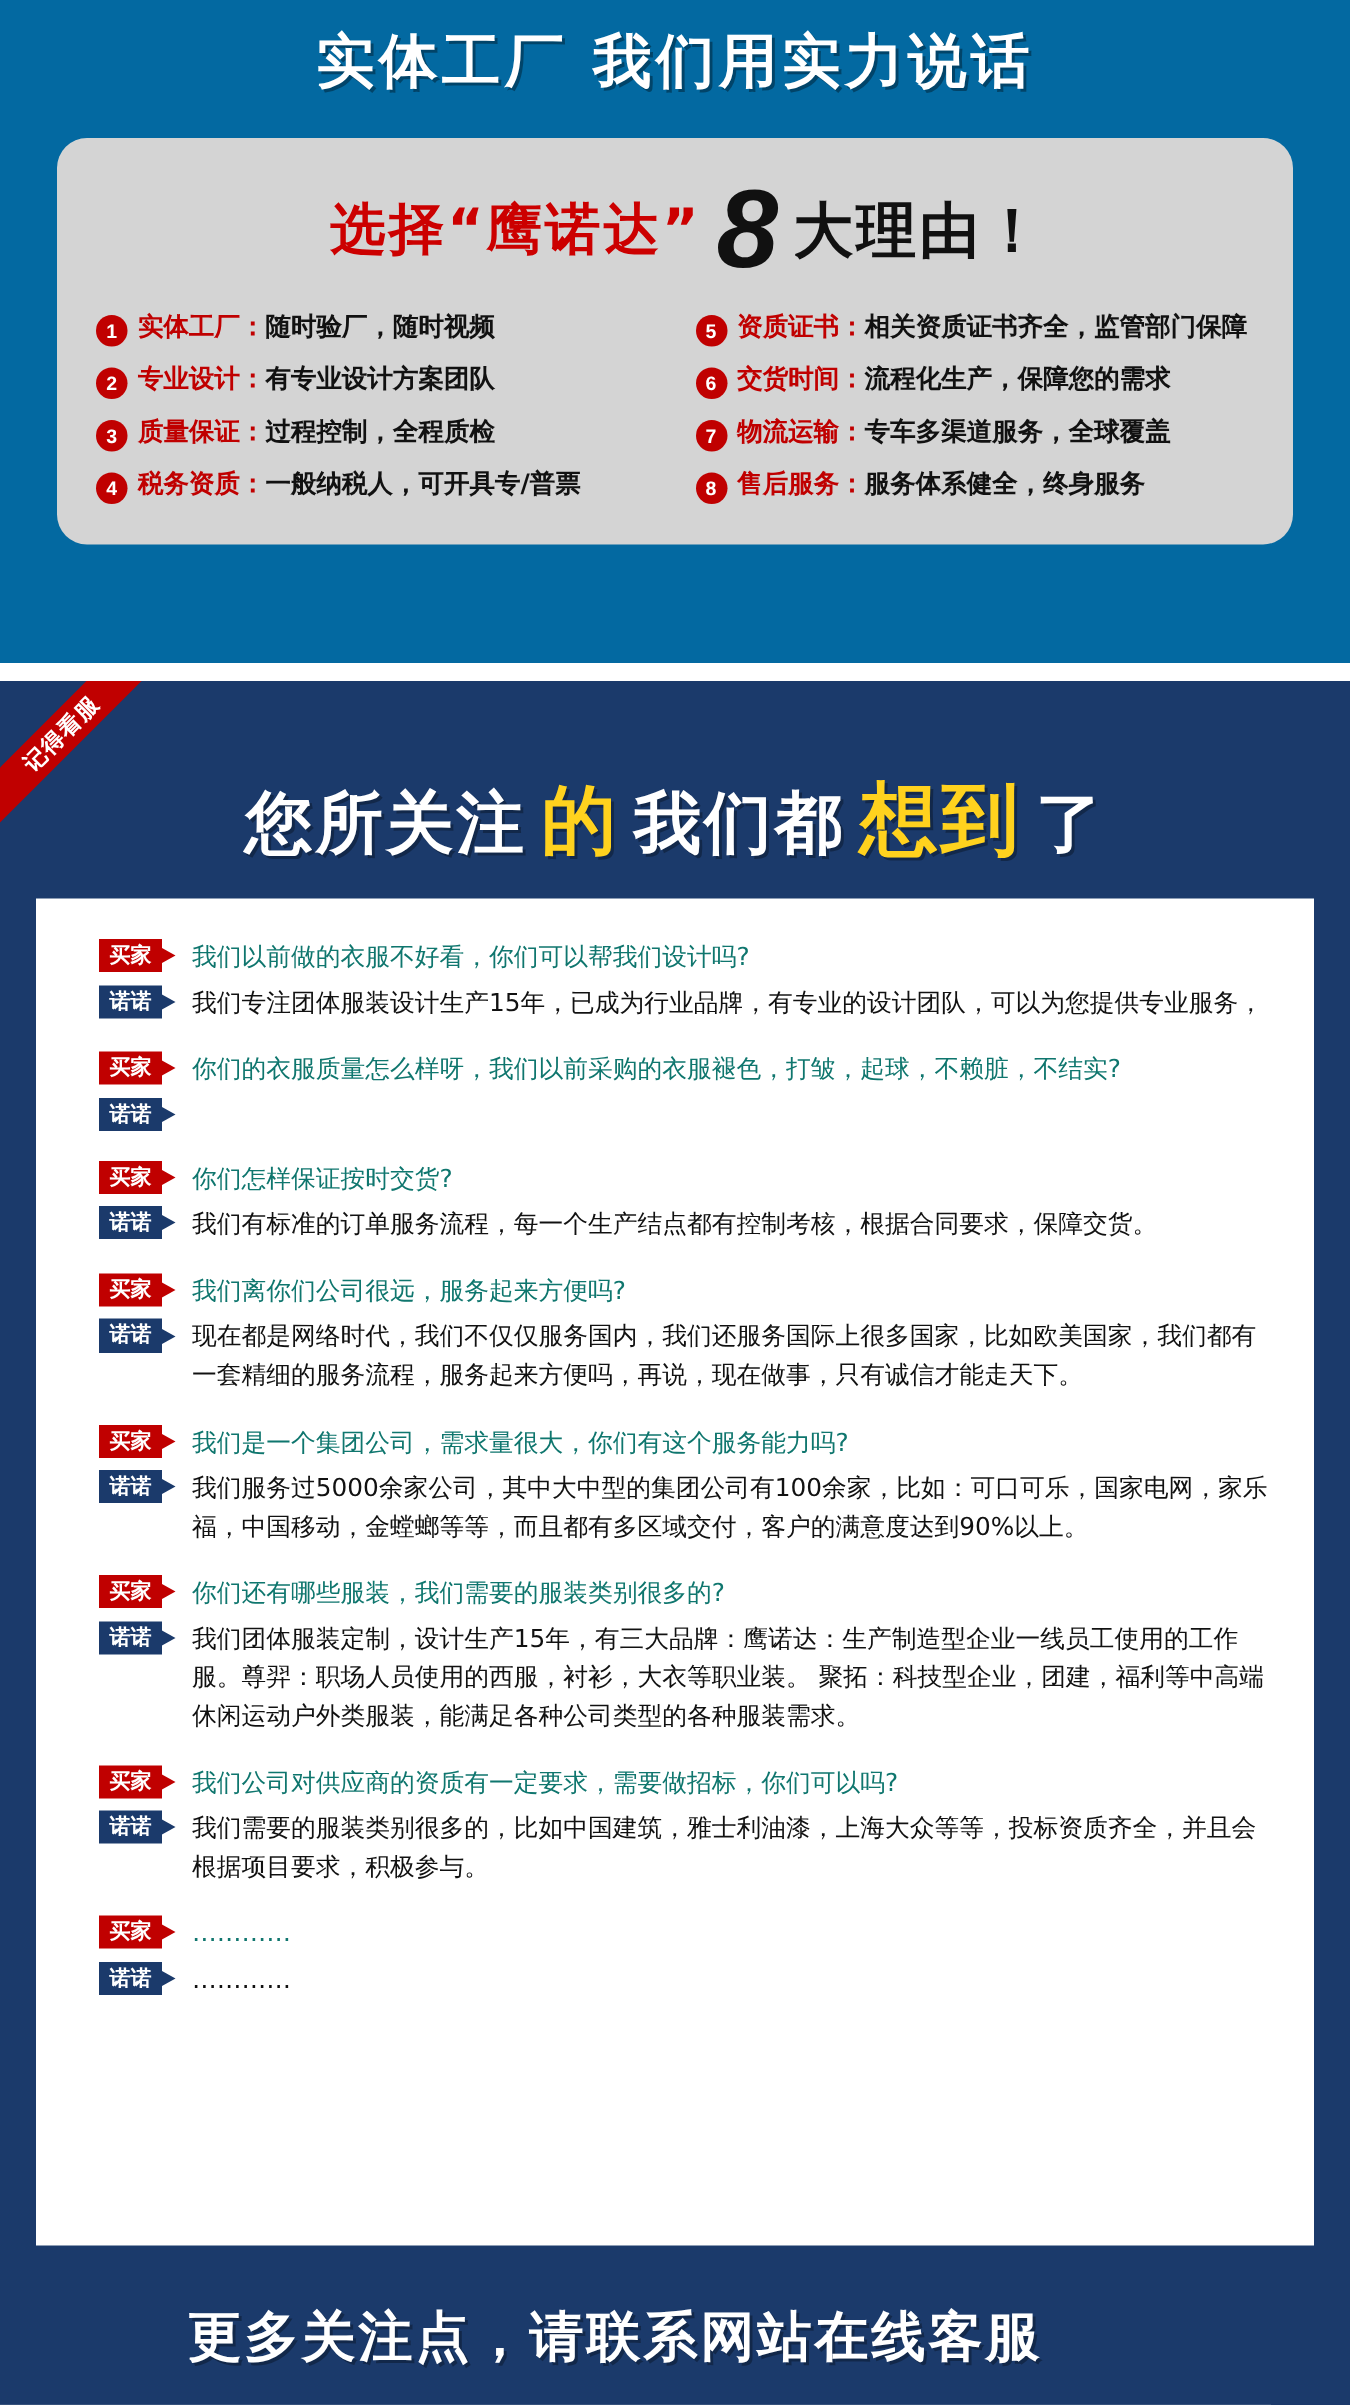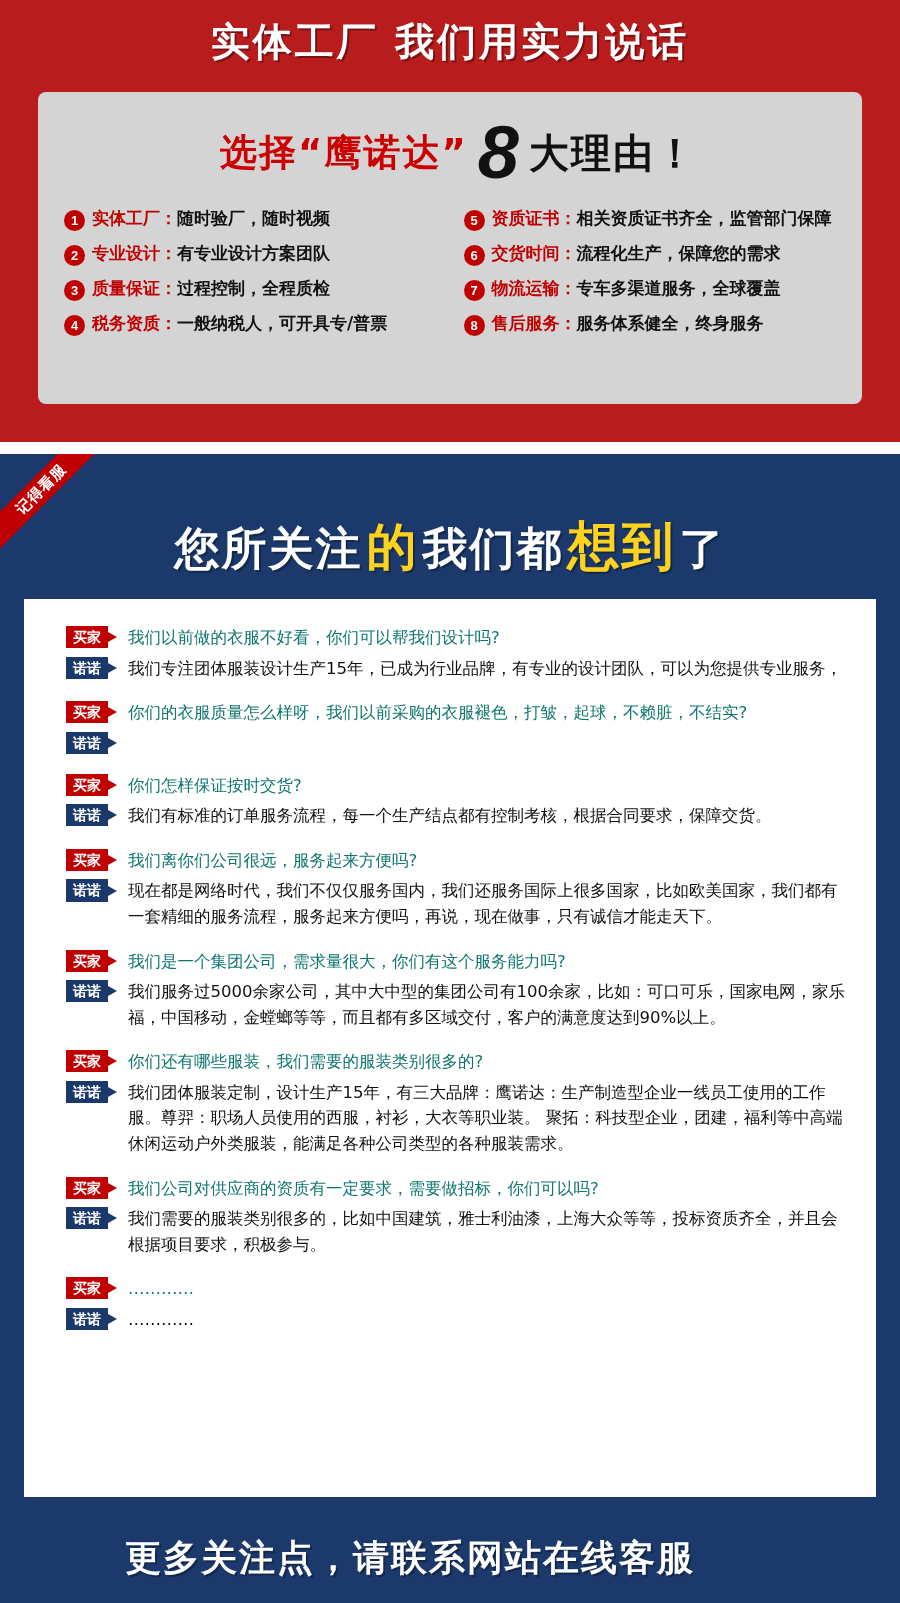--- a/index.html
+++ b/index.html
@@ -18,42 +18,42 @@
     width: 900px;
     height: 1603px;
     background: #1b3a6b;
   }
 
   
   .sec1 {
     position: relative;
     width: 900px;
     height: 442px;
-    background: #b91c1c;
+    background: #0369a1;
     box-sizing: border-box;
     padding: 18px 0 0 0;
   }
   .sec1-title {
     text-align: center;
     color: #ffffff;
     font-size: 39px;
     font-weight: bold;
     letter-spacing: 3px;
     line-height: 1.25;
     text-shadow: 2px 2px 0 rgba(0,0,0,0.35);
     font-family: "DejaVu Sans", "Liberation Sans", sans-serif;
   }
   .reasons-box {
     position: absolute;
     left: 38px;
     top: 92px;
     width: 824px;
-    height: 312px;
+    height: 271px;
     background: #d4d4d4;
-    border-radius: 8px;
+    border-radius: 20px;
     box-sizing: border-box;
     padding: 16px 9px 18px 26px;
   }
   .reasons-head {
     display: flex;
     align-items: center;
     justify-content: center;
     height: 90px;
     gap: 4px;
   }
@@ -150,21 +150,21 @@
     align-items: center;
     justify-content: center;
     letter-spacing: 1px;
     font-family: "DejaVu Sans", "Liberation Sans", sans-serif;
   }
   .sec2-title {
     text-align: center;
     padding-top: 58px;
     height: 72px;
     white-space: nowrap;
-    font-family: Liberation Serif, serif;
+    font-family: Liberation Mono, monospace;
   }
   .sec2-title span {
     font-weight: bold;
     letter-spacing: 2px;
     text-shadow: 2px 2px 0 rgba(0,0,0,0.3);
   }
   .t-a { color: #ffffff; font-size: 45px; }
   .t-b { color: #ffd21e; font-size: 50px; }
   .t-c { color: #ffffff; font-size: 45px; }
   .t-d { color: #ffd21e; font-size: 52px; }

